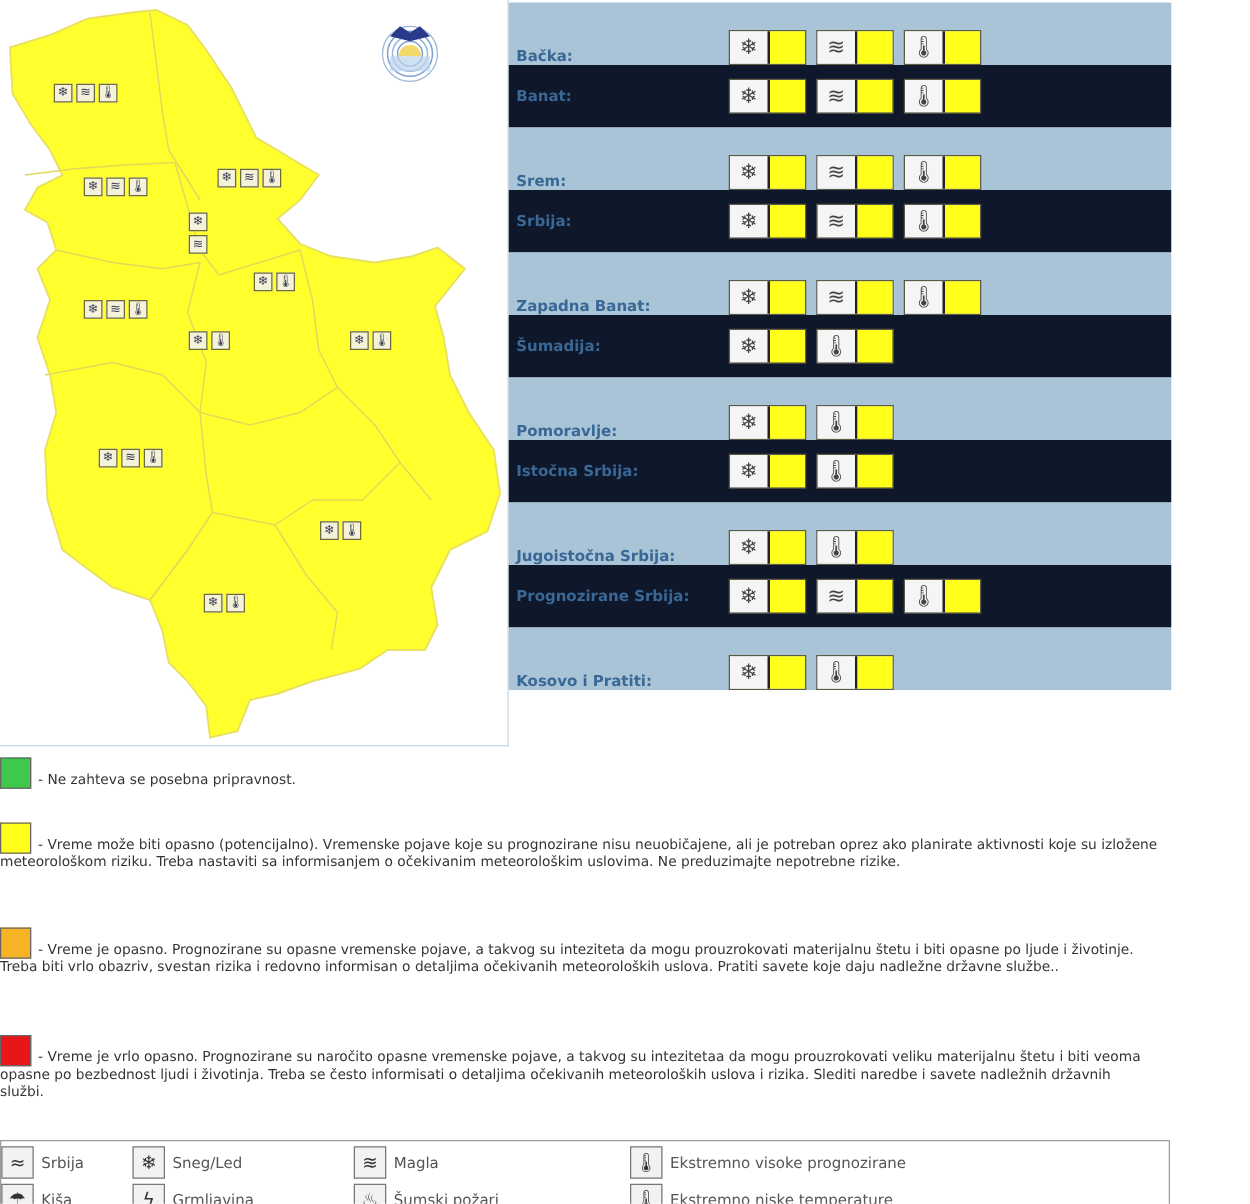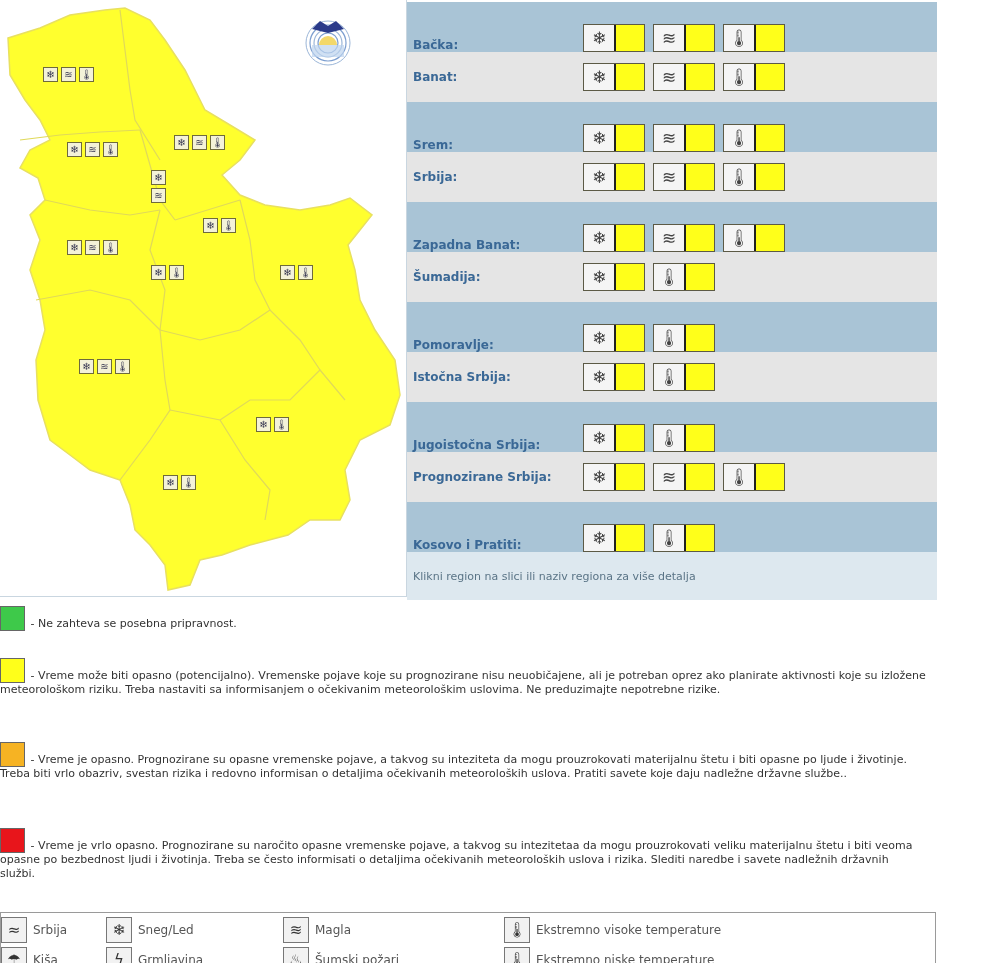--- a/index.html
+++ b/index.html
@@ -14,21 +14,21 @@
   .map-icons { position:absolute; display:flex; gap:3px; }
   .map-icons.vertical { flex-direction:column; }
   .mi { width:15px; height:15px; border:1px solid #6e6a3c; background:#f4f2d8;
         box-sizing:border-box; display:flex; align-items:center; justify-content:center;
         font-size:10px; line-height:1; color:#3b3b55; }
 
   
   .warn-table { position:absolute; left:407px; top:2px; width:530px; }
   .row { height:50px; display:flex; align-items:center; }
   .row.dark { background:#a9c4d6;align-items:flex-end; }
-  .row.light { background:#e5e5e5; }
+  .row.light { background:#0f172a; }
   .region-name { width:170px; padding-left:6px; font-size:12px; font-weight:bold;
                  color:#3a6896; white-space:nowrap; cursor:pointer; }
   .badges { display:flex; gap:8px; }
   .badge { display:flex; height:28px; border:1px solid #5c5a45; box-sizing:border-box; }
   .badge .ico { width:30px; height:26px; background:#f5f5f5; border-right:2px solid #222;
                 display:flex; align-items:center; justify-content:center;
                 font-size:17px; color:#444; line-height:1; }
   .badge .lvl { width:28px; height:26px; background:#ffff1a; }
   .hint-row { height:48px; background:#dde8ef; display:flex; align-items:center;
               padding-left:6px; font-size:11px; color:#5a7486; }
@@ -295,21 +295,20 @@
             <span class="ico">❄</span>
             <span class="lvl" style="background: rgb(255, 255, 26);"></span>
           </div>
           <div class="badge">
             <span class="ico">🌡</span>
             <span class="lvl" style="background: rgb(255, 255, 26);"></span>
           </div>
         </div>
       </div>
     </div>
-  <div class="hint-row">Klikni region na slici ili naziv regiona za više detalja</div>
 </div>
 
 <div class="legend">
   <div class="leg-item" style="top:0px; width:940px;">
     <span class="swatch" style="background:#3ec94a;"></span><span> - Ne zahteva se posebna pripravnost.</span>
   </div>
   <div class="leg-item" style="top:52px; width:940px;">
     <span class="swatch" style="background:#ffff1a;"></span><span> - Vreme može biti opasno (potencijalno). Vremenske pojave koje su prognozirane nisu neuobičajene, ali je potreban oprez ako planirate aktivnosti koje su izložene meteorološkom riziku. Treba nastaviti sa informisanjem o očekivanim meteorološkim uslovima. Ne preduzimajte nepotrebne rizike.</span>
   </div>
   <div class="leg-item" style="top:136px; width:910px;">
@@ -328,21 +327,21 @@
   <div class="il-item" style="left:105px; top:4px;">
     <span class="il-ico">❄</span>
     <span>Sneg/Led</span>
   </div>
   <div class="il-item" style="left:282px; top:4px;">
     <span class="il-ico">≋</span>
     <span>Magla</span>
   </div>
   <div class="il-item" style="left:503px; top:4px;">
     <span class="il-ico">🌡</span>
-    <span>Ekstremno visoke temperature</span>
+    <span>Ekstremno visoke prognozirane</span>
   </div>
   <div class="il-item" style="left:0px; top:34px;">
     <span class="il-ico">☂</span>
     <span>Kiša</span>
   </div>
   <div class="il-item" style="left:105px; top:34px;">
     <span class="il-ico">ϟ</span>
     <span>Grmljavina</span>
   </div>
   <div class="il-item" style="left:282px; top:34px;">

